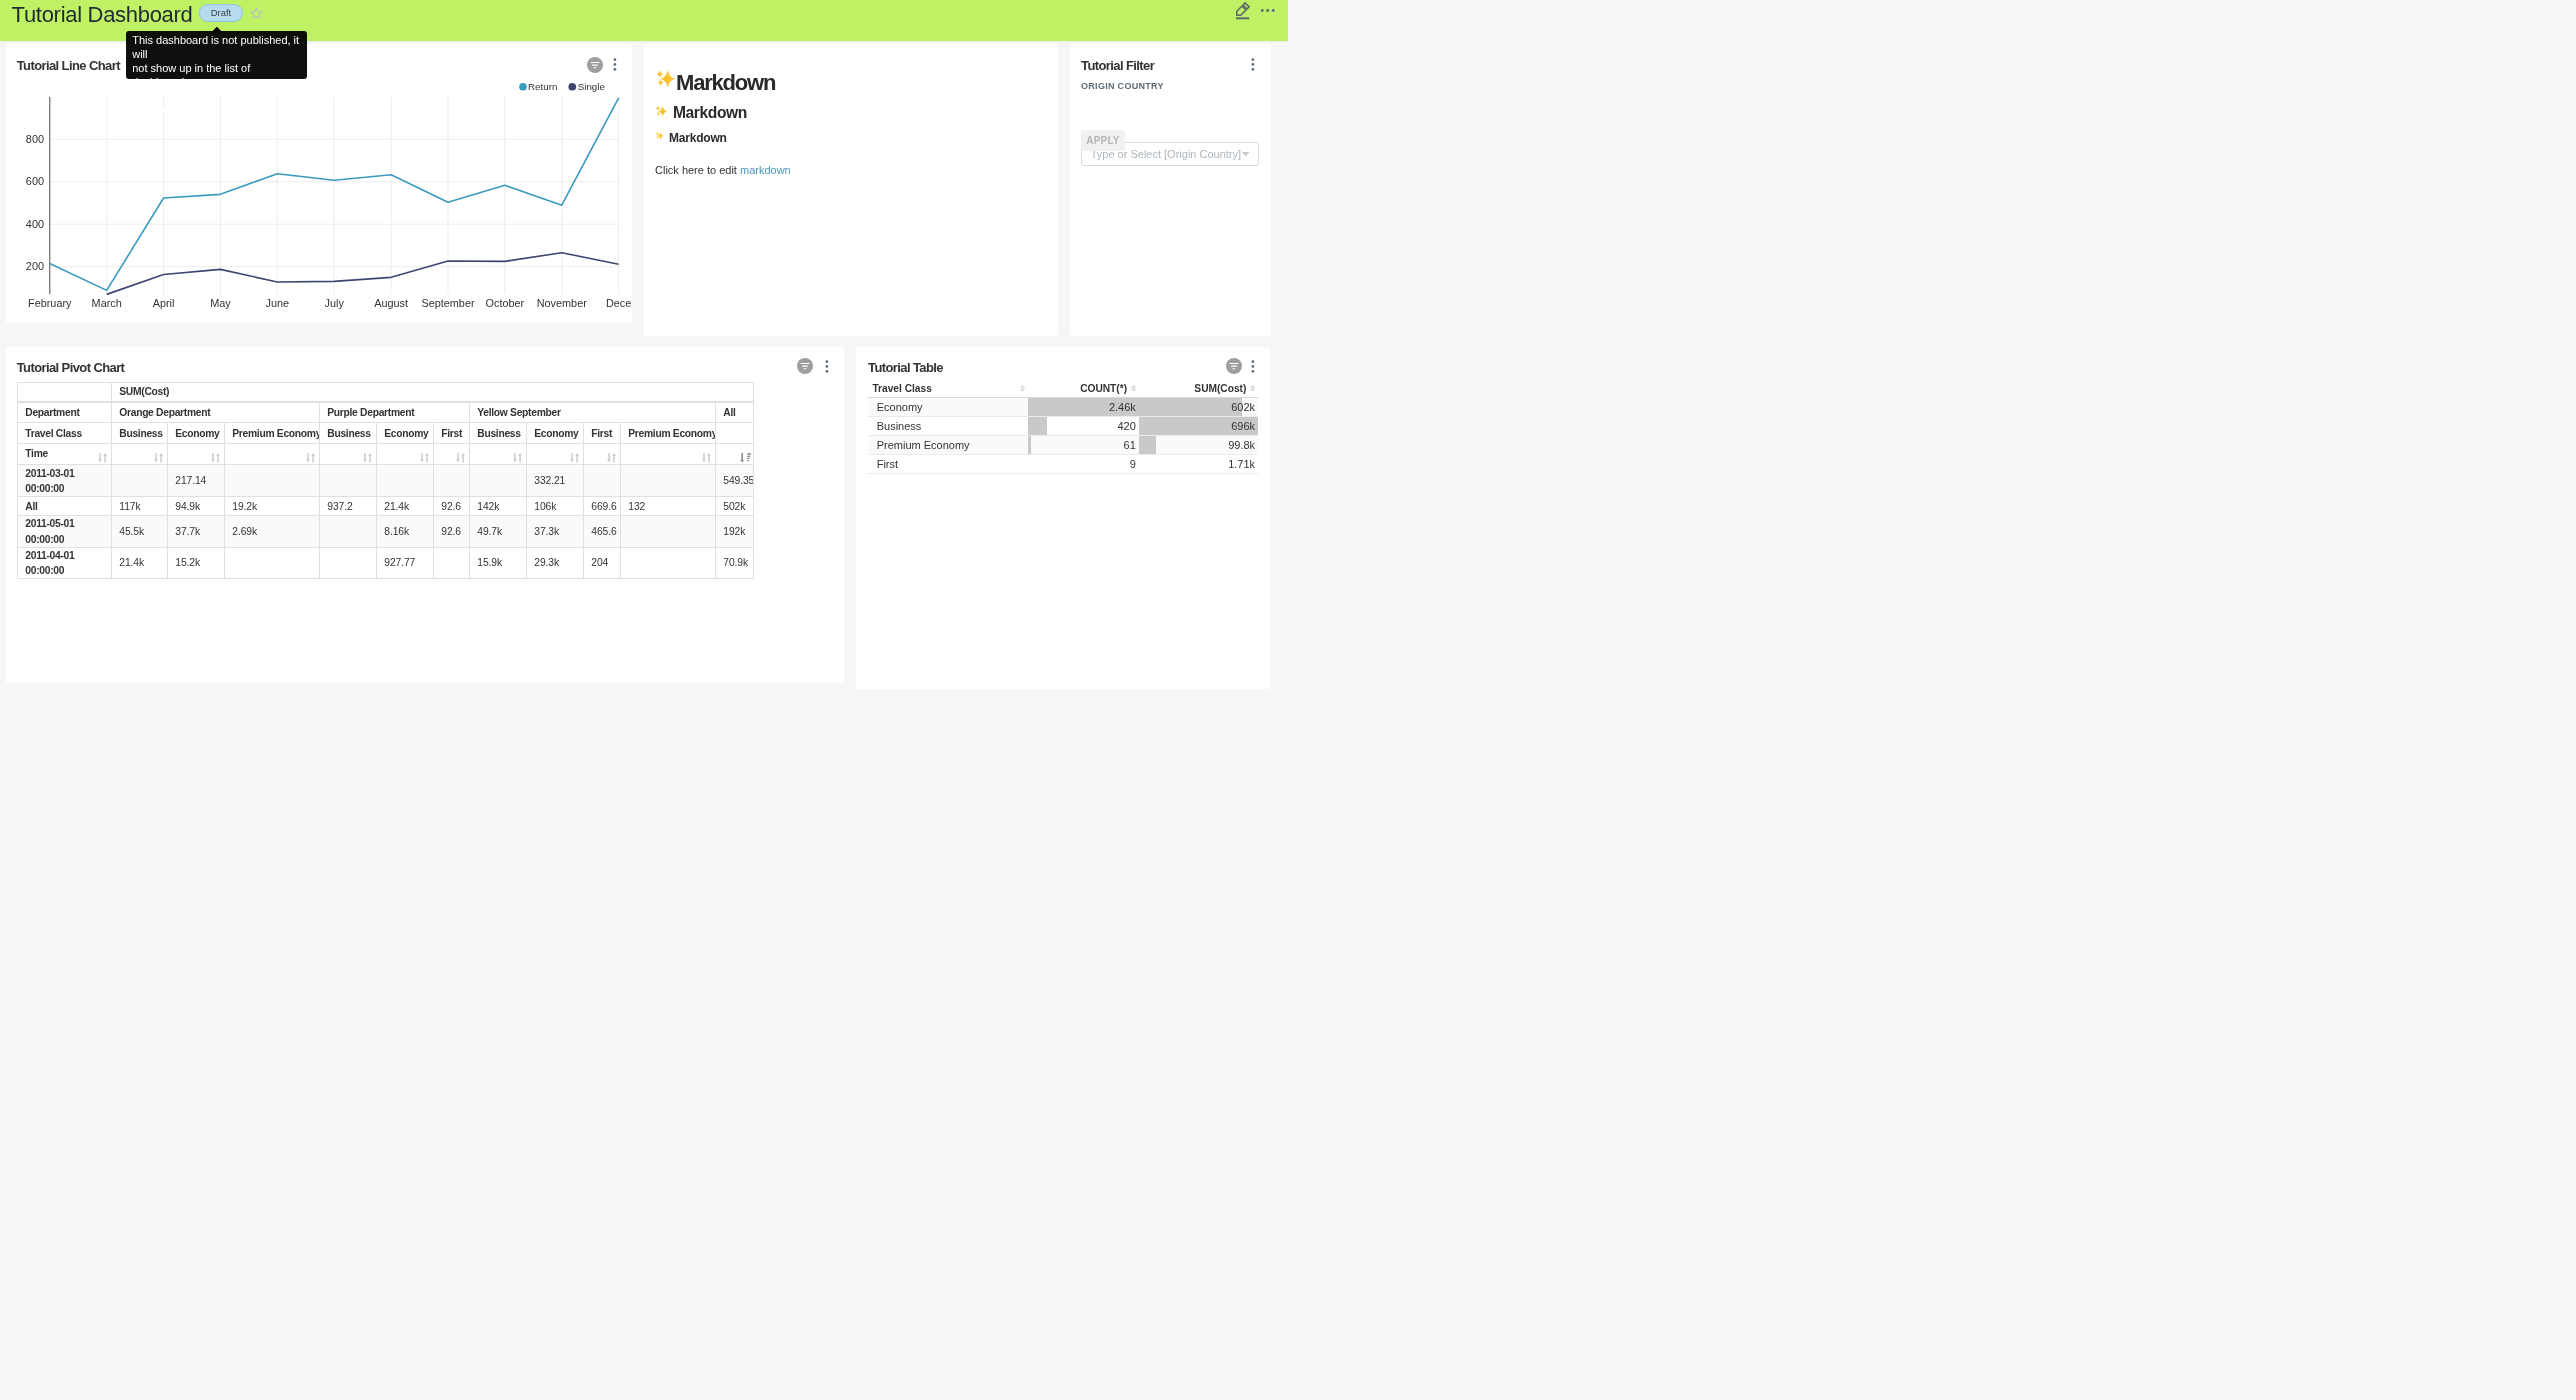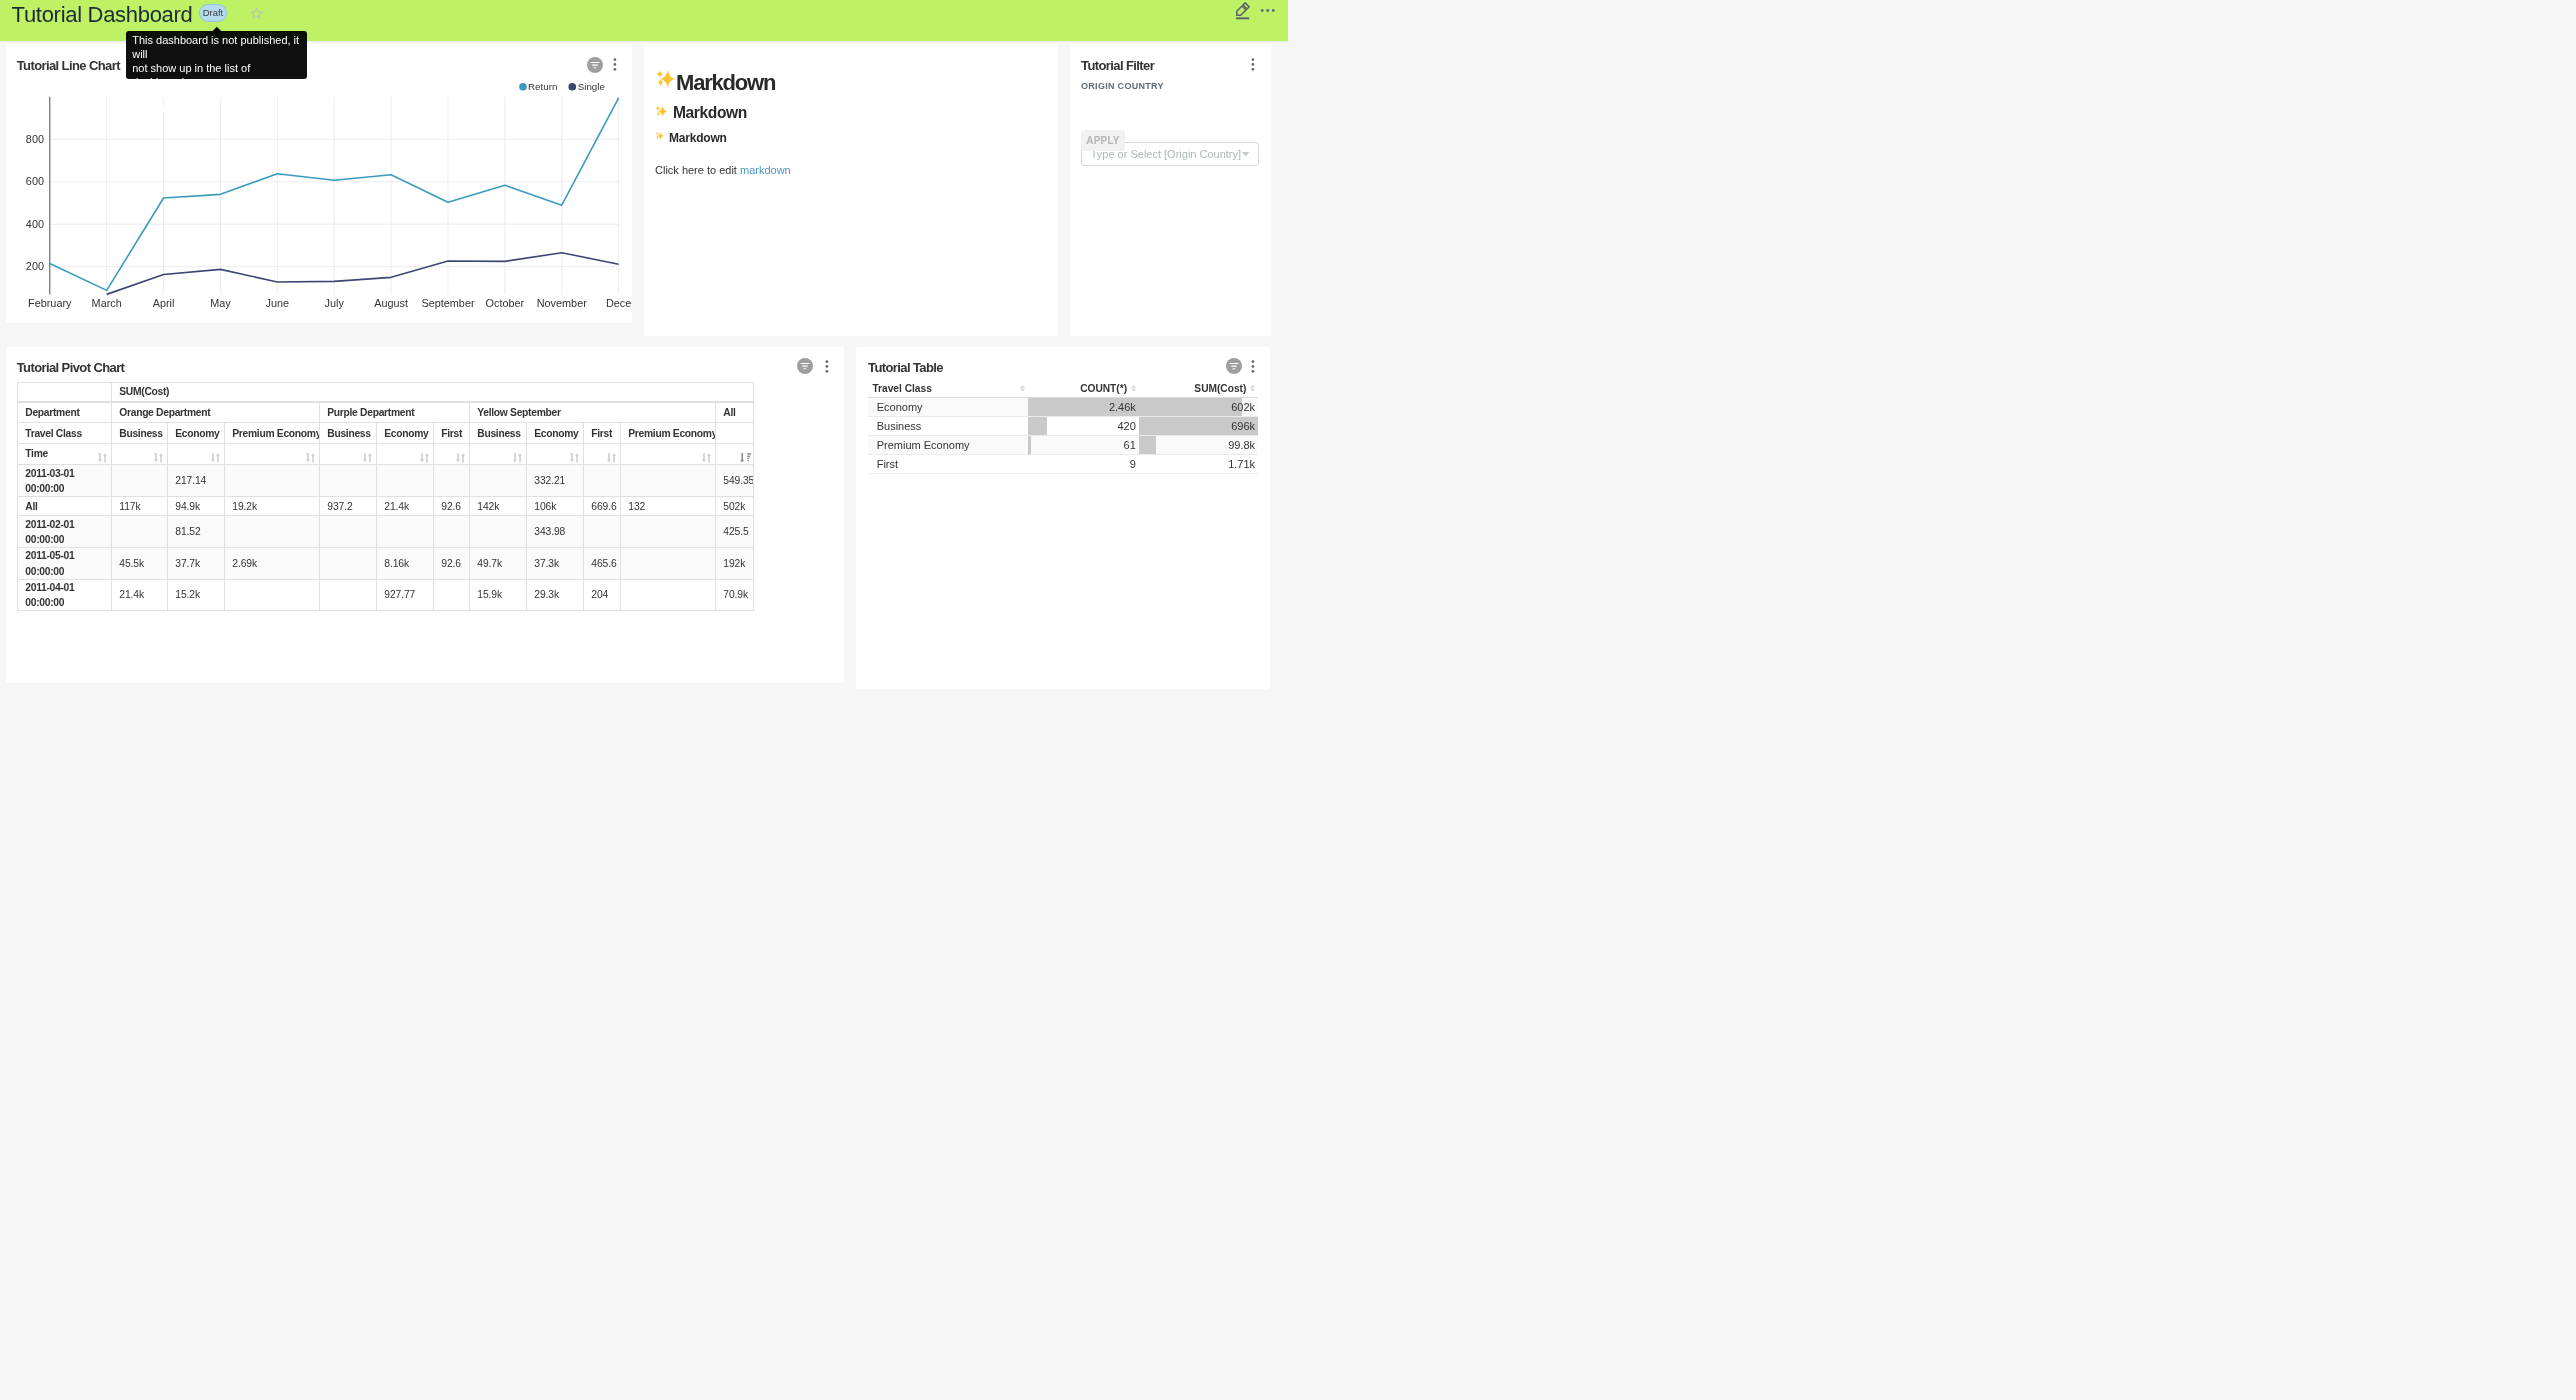--- a/index.html
+++ b/index.html
@@ -1,20 +1,20 @@
 <!DOCTYPE html>
 <html style="font-size:11.6px"><head>
 <meta charset="utf-8">
 <style>
   * { margin:0; padding:0; box-sizing:border-box; }
   html,body { width:1288px; height:700px; background:#f6f6f6; font-family:"Liberation Sans", sans-serif; overflow:hidden; }
   .abs { position:absolute; }
   #header { position:absolute; left:0; top:0; width:1288px; height:42px; background:#bef264; border-bottom:0.7px solid #ececec; }
   #title { position:absolute; left:11.6px; top:1.5px; font-size:22px; letter-spacing:-0.3px; color:#1f2936; font-weight:500; }
-  #draftpill { position:absolute; left:199px; top:4.4px; width:28px; height:17.4px; background:#b5dbed; border:1.1px solid #8ec4de; border-radius:8.7px; font-size:9.4px; color:#373d41; text-align:center; line-height:15.2px; }
+  #draftpill { position:absolute; left:199px; top:4.4px; width:44px; height:17.4px; background:#b5dbed; border:1.1px solid #8ec4de; border-radius:8.7px; font-size:9.4px; color:#373d41; text-align:center; line-height:15.2px; }
   .card { position:absolute; background:#fff; border-radius:2.9px; }
   .ptitle { position:absolute; font-size:13px; font-weight:bold; letter-spacing:-0.6px; color:#333; }
   #tooltip { position:absolute; left:126px; top:31px; width:181px; height:48px; background:rgba(2,2,2,0.95); border-radius:2.9px; color:#fff; font-size:11px; line-height:13.8px; padding:3.3px 0 0 6.2px; }
   #tooltip:after { content:""; position:absolute; left:88px; top:-2.9px; width:5.8px; height:5.8px; background:rgb(8,8,8); transform:rotate(45deg); }
   #pivot { border-collapse:collapse; font-size:10.3px; color:#333; table-layout:fixed; width:737px; line-height:15.2px; }
   #pivot th, #pivot td { border:0.7px solid #e0e0e0; padding:0 0 0 7.3px; text-align:left; vertical-align:middle; font-weight:normal; overflow:hidden; white-space:nowrap; }
   #pivot th { font-weight:600; letter-spacing:-0.3px; }
   #pivot tr.dbl th { border-top:2.2px double #e0e0e0; }
   #pivot tr.odd th, #pivot tr.odd td { background:#fafafa; }
   #pivot .sorticon { float:right; margin:7.3px 4.4px 0 0; } #pivot .dsc { margin-right:0.7px; }
@@ -343,34 +343,20 @@
         <td>19.2k</td>
         <td>937.2</td>
         <td>21.4k</td>
         <td>92.6</td>
         <td>142k</td>
         <td>106k</td>
         <td>669.6</td>
         <td>132</td>
         <td>502k</td>
       </tr>
-<tr class="odd" style="height:32px">
-        <th>2011-02-01<br>00:00:00</th>
-        <td></td>
-        <td>81.52</td>
-        <td></td>
-        <td></td>
-        <td></td>
-        <td></td>
-        <td></td>
-        <td>343.98</td>
-        <td></td>
-        <td></td>
-        <td>425.5</td>
-      </tr>
 <tr class="odd" style="height:31px">
         <th>2011-05-01<br>00:00:00</th>
         <td>45.5k</td>
         <td>37.7k</td>
         <td>2.69k</td>
         <td></td>
         <td>8.16k</td>
         <td>92.6</td>
         <td>49.7k</td>
         <td>37.3k</td>

